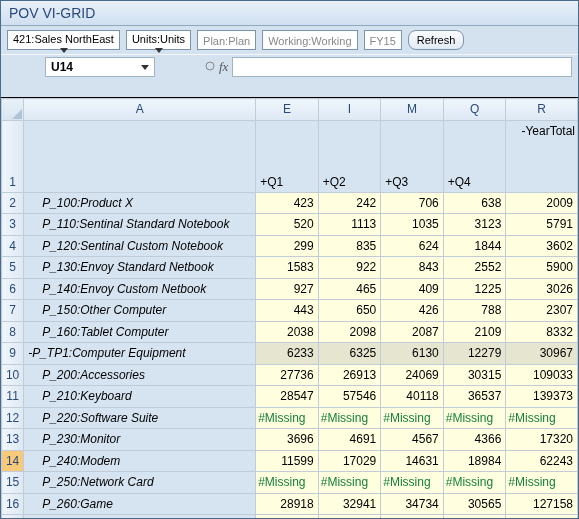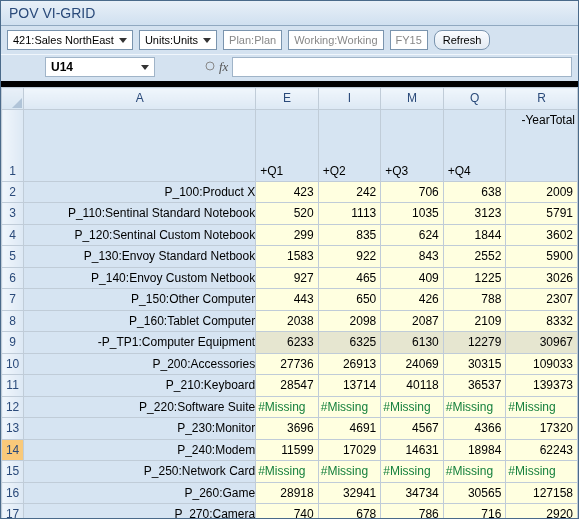--- a/index.html
+++ b/index.html
@@ -1,43 +1,43 @@
 <!DOCTYPE html>
 <html><head>
 <meta charset="utf-8">
 <style>
 * { box-sizing: border-box; margin: 0; padding: 0; }
 body { font-family: Arial, sans-serif; font-size: 12px; background: #d4e2f0; width: 579px; height: 519px; overflow: hidden; border: 1px solid #4a6a8a; }
 .title-bar { background: linear-gradient(#e8f0f8, #d0e0f0); padding: 4px 8px; font-size: 14px; color: #2a4a7a; font-weight: normal; border-bottom: 1px solid #90a8c0; }
 .pov-bar { background: #d4e2f0; padding: 4px 6px; display: flex; gap: 6px; align-items: center; border-bottom: 1px solid #f0f6fc; }
-.pov-item { background: #fff; border: 1px solid #7a94ae; padding: 2px 5px; display: flex; align-items: center; gap: 3px; font-size: 11px; height: 20px; }
+.pov-item { background: #fff; border: 1px solid #7a94ae; padding: 2px 5px; display: flex; align-items: center; gap: 3px; font-size: 11px; height: 20px; flex-direction: column; }
 .pov-item.disabled { background: #ffffff; color: #888; justify-content: flex-end; }
 .dd-arrow { width: 0; height: 0; border-left: 4px solid transparent; border-right: 4px solid transparent; border-top: 5px solid #333; margin-left: 2px; }
 .btn-refresh { background: linear-gradient(#fafcff,#e2eaf2); border: 1px solid #7a94ae; padding: 2px 8px; font-size: 11px; height: 20px; border-radius: 8px; cursor: pointer; }
-.name-bar { background: #d4e2f0; padding: 2px 6px 4px 6px; display: flex; align-items: center; gap: 50px; border-bottom: 6px solid #000000; }
+.name-bar { background: #d4e2f0; padding: 2px 6px 20px 6px; display: flex; align-items: center; gap: 50px; border-bottom: 1px solid #000000; }
 .name-box { background: #fff; border: 1px solid #a0b4c8; padding: 2px 5px; display: flex; align-items: center; min-width: 110px; height: 20px; justify-content: space-between; margin-left: 38px;}
 .name-box span { font-weight: bold; }
 .fx-wrap { display: flex; align-items: center; gap: 4px; flex: 1; }
 .fx-icon svg { width: 10px; height: 10px; }
 .fx-label { font-style: italic; font-family: 'Times New Roman', serif; font-size: 13px; color: #555; }
 .formula-input { flex: 1; background: #fff; border: 1px solid #a0b4c8; height: 20px; padding: 0 4px; }
 .grid-wrap { overflow: hidden; }
 table { border-collapse: collapse; width: 100%; table-layout: fixed; }
 th, td { border: 1px solid #c0ccd8; padding: 0; height: 21.5px; font-size: 12px; }
 th { background: linear-gradient(#f0f6fc,#dce8f4); font-weight: normal; color: #2a4a7a; text-align: center; position: relative; }
 th.corner { background: linear-gradient(#e8f0f8,#d8e6f2); }
 td { background: #fff; }
 .col-num { width: 22px; }
 .col-a { width: 230px; }
 .colE,.colI,.colM,.colQ { width: 62px; }
 .colR { width: 71px; }
 .row-hdr { background: linear-gradient(to right,#f0f6fc,#dce8f4); text-align: center; color: #2a4a7a; }
 .row-hdr.active { background: #f9c97a; }
 .hdr-cell { background: #d6e4f2 !important; text-align: left; padding-left: 4px; vertical-align: bottom; padding-bottom: 3px; }
-.data-label { background: #d6e4f2 !important; text-align: right; padding-left: 4px; white-space: nowrap; overflow: hidden; }
+.data-label { background: #d6e4f2 !important; text-align: left; padding-left: 4px; white-space: nowrap; overflow: hidden; font-style: italic; }
 .data-label.indent { padding-left: 18px; }
 .val { text-align: right; padding-right: 4px; background: #ffffe0 !important; }
 .val.sub { background: #e6e6d0 !important; }
 .miss { text-align: left; padding-left: 2px; background: #ffffe0 !important; color: #15803d; }
 .tall td { height: 72px; vertical-align: bottom; }
 .corner-tri { position:absolute; right:1px; bottom:1px; width:0; height:0; border-right:10px solid #b0c4d8; border-top:10px solid transparent; }
 </style>
 </head>
 <body>
 
@@ -190,21 +190,21 @@
           <td class="val">27736</td>
           <td class="val">26913</td>
           <td class="val">24069</td>
           <td class="val">30315</td>
           <td class="val">109033</td>
         </tr>
         <tr>
           <td class="row-hdr">11</td>
           <td class="data-label indent">P_210:Keyboard</td>
           <td class="val">28547</td>
-          <td class="val">13714</td>
+          <td class="val">57546</td>
           <td class="val">40118</td>
           <td class="val">36537</td>
           <td class="val">139373</td>
         </tr>
         <tr>
           <td class="row-hdr">12</td>
           <td class="data-label indent">P_220:Software Suite</td>
           <td class="miss">#Missing</td>
           <td class="miss">#Missing</td>
           <td class="miss">#Missing</td>

